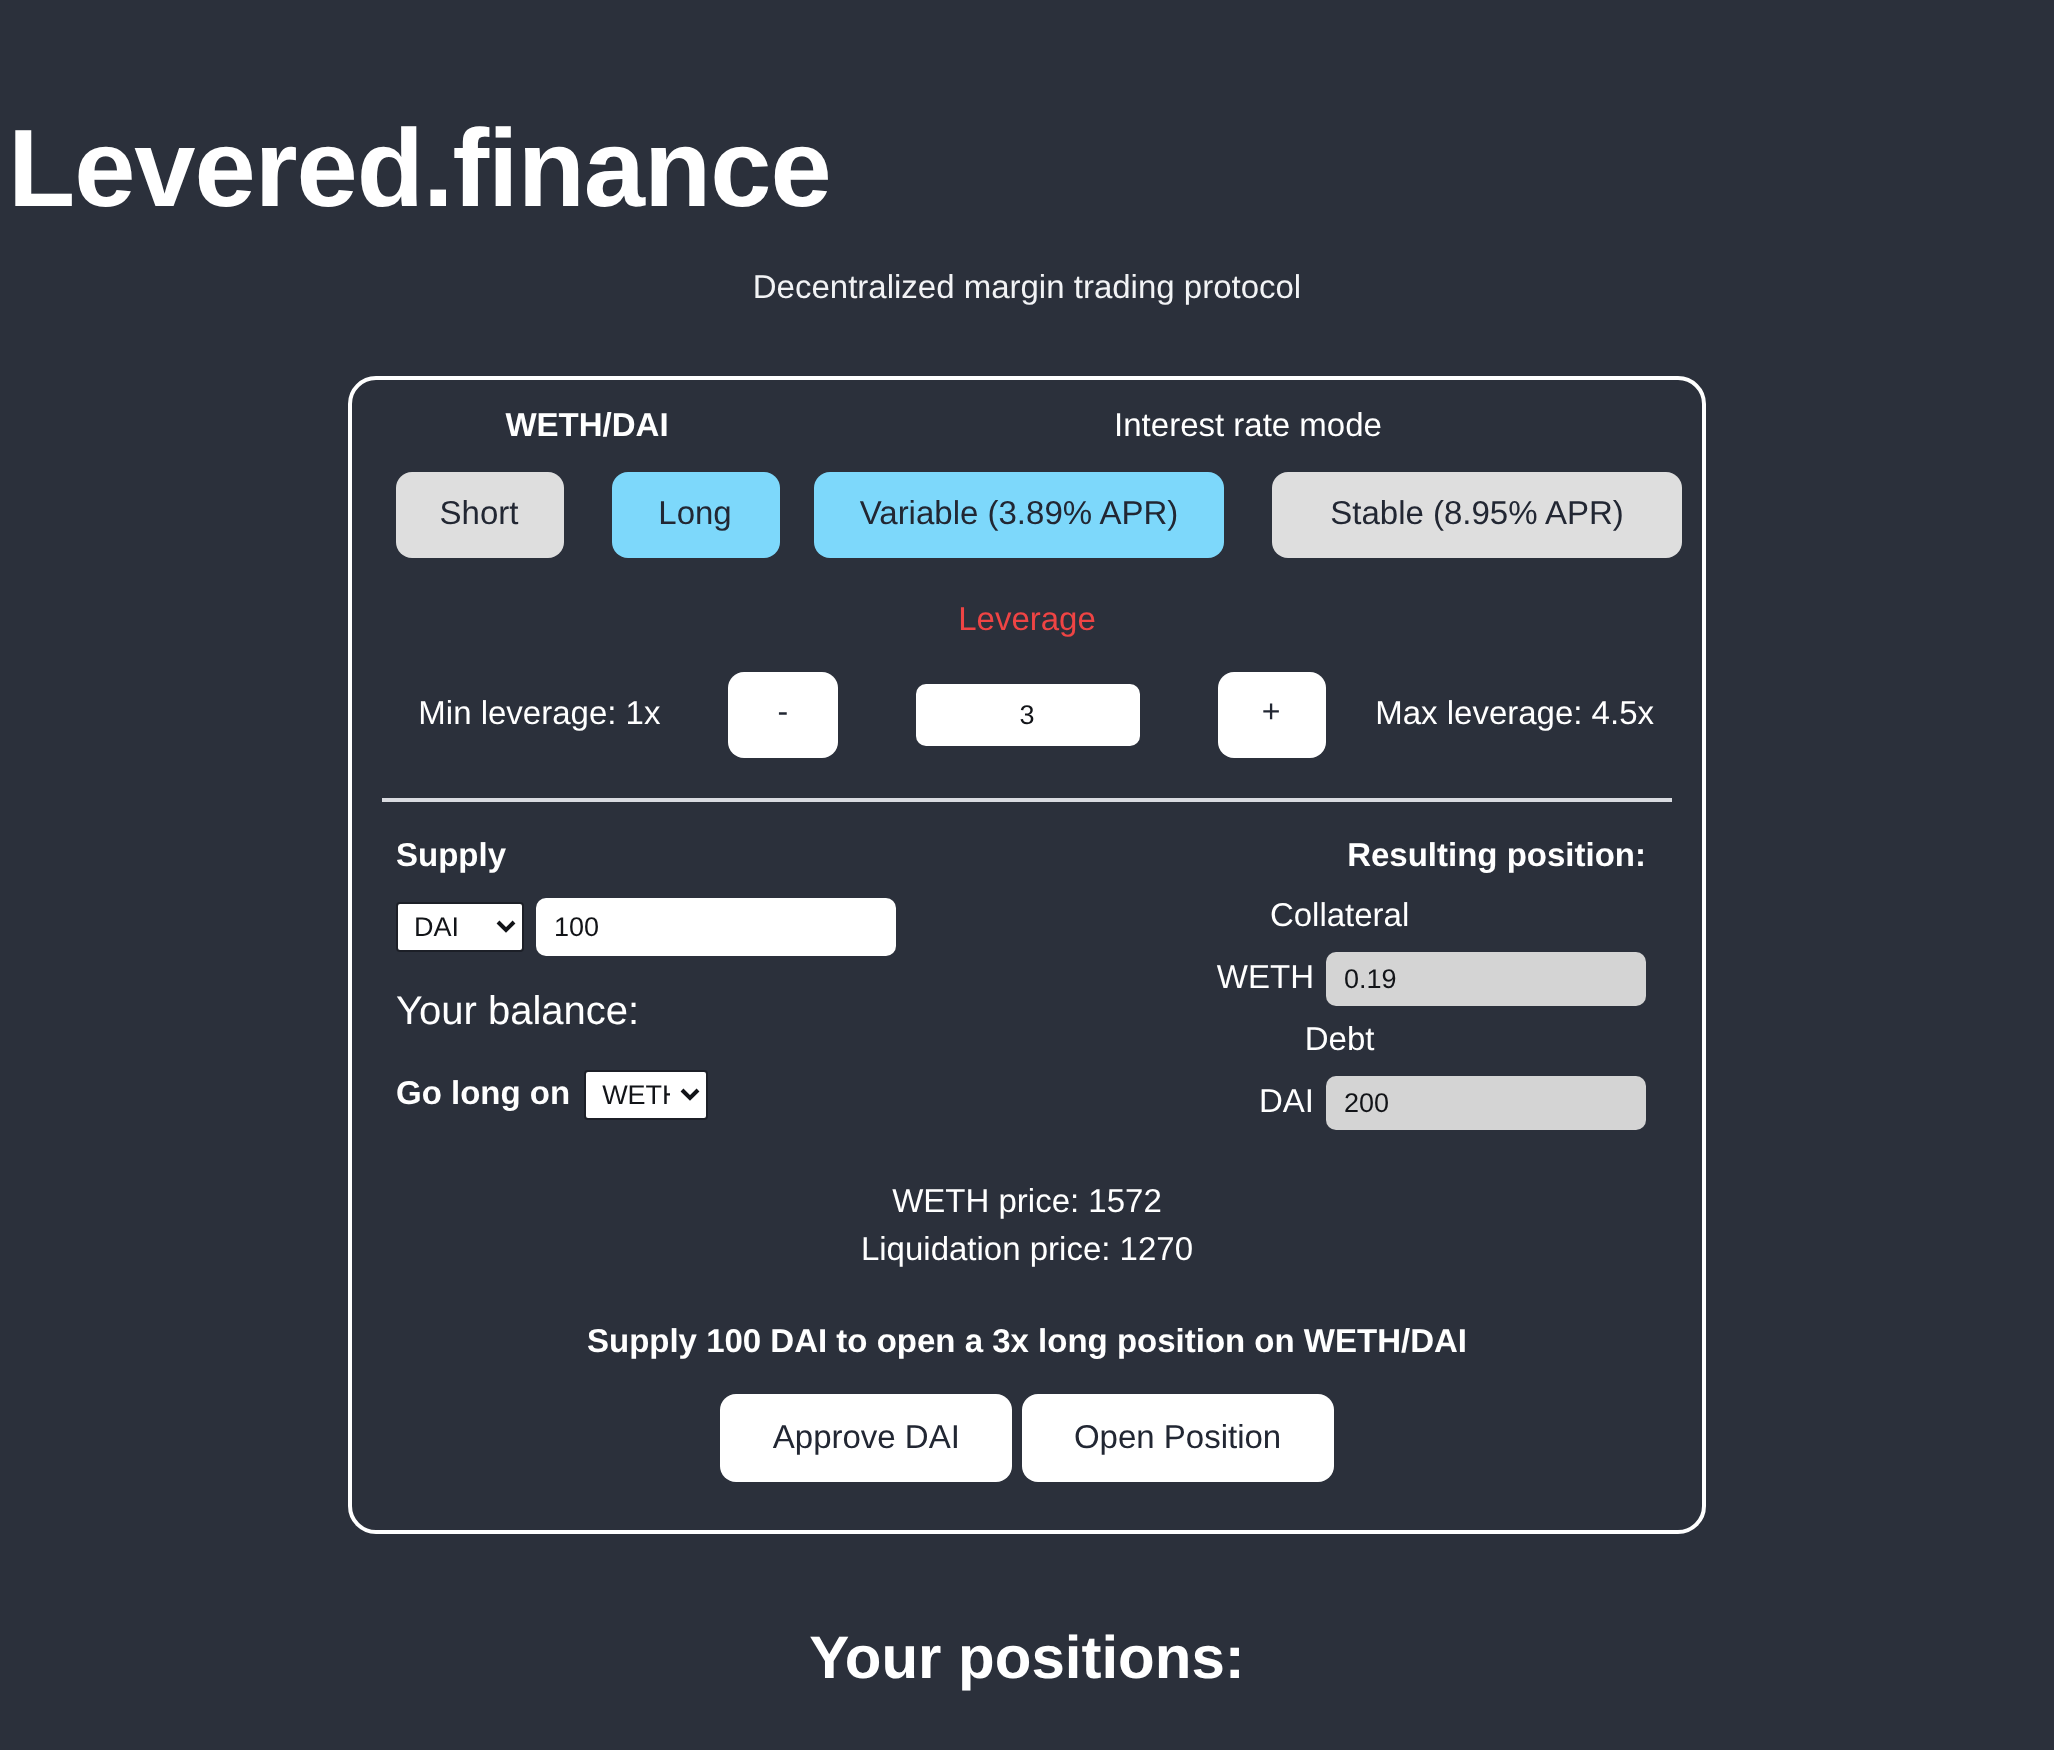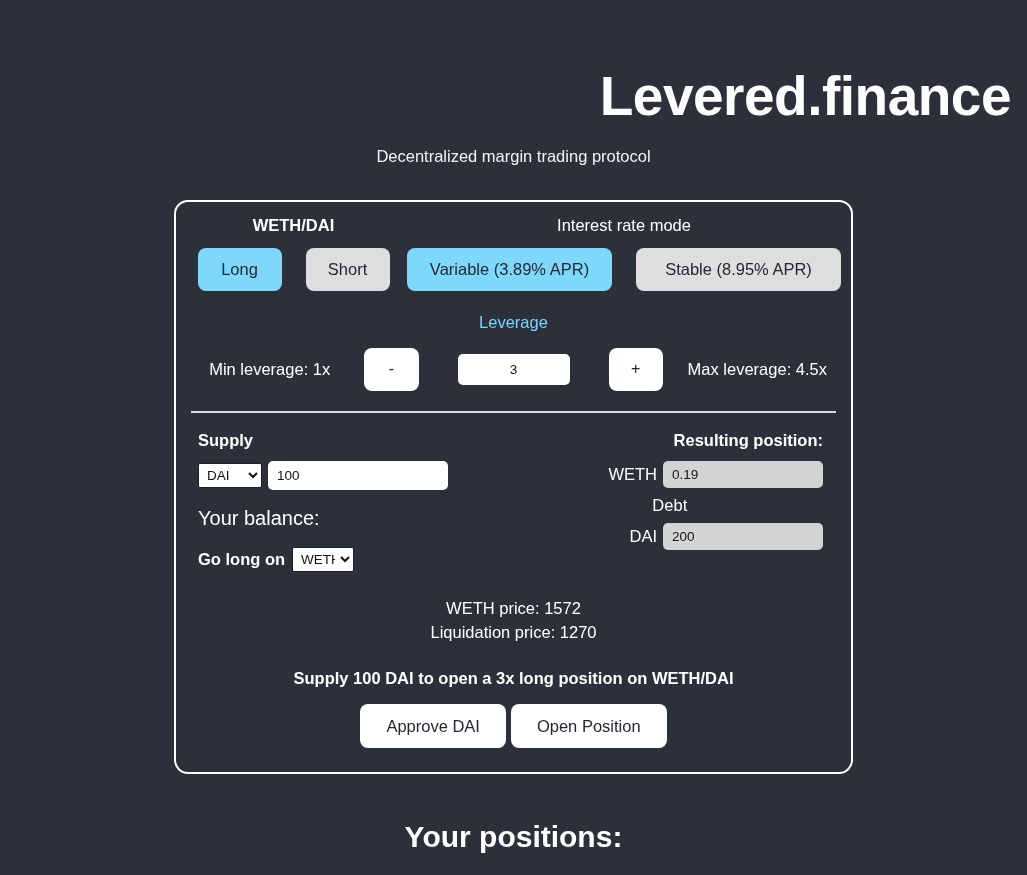--- a/index.html
+++ b/index.html
@@ -20,24 +20,24 @@
     width: 1027px;
     min-height: 875px;
     padding-top: 52px;
     position: relative;
   }
 
   
   .app-title {
     font-size: 55px;
     font-weight: bold;
-    text-align: right;
+    text-align: left;
     letter-spacing: -0.5px;
     line-height: 1.05;
-    margin: 16px;
+    margin: 4px;
     color: #ffffff;
   }
   .app-subtitle {
     font-size: 16.5px;
     text-align: center;
     margin: 21px 0 0 0;
     color: #f2f3f5;
     font-weight: normal;
   }
 
@@ -87,21 +87,21 @@
   .pill.on  { background: #7dd8fb; }
   .pill.off { background: #dedede; }
   .pill.w-small { width: 84px; }
   .pill.w-wide  { width: 205px; }
 
   
   .leverage-title {
     text-align: center;
     font-size: 16.5px;
     margin-top: 22px;
-    color: #7dd3fc;
+    color: #ef4444;
   }
   .leverage-row {
     display: flex;
     align-items: center;
     justify-content: center;
     gap: 11px;
     margin-top: 16px;
   }
   .lev-side {
     font-size: 16.5px;
@@ -285,22 +285,22 @@
   <h1 class="app-title">Levered.finance</h1>
   <div class="app-subtitle">Decentralized margin trading protocol</div>
 
   <div class="card">
 
     <div class="toggle-row">
 
       <div class="toggle-col pair">
         <div class="col-label bold">WETH/DAI</div>
         <div class="btn-pair">
+          <button class="pill off w-small">Short</button>
           <button class="pill on w-small">Long</button>
-          <button class="pill off w-small">Short</button>
         </div>
       </div>
 
       <div class="toggle-col rate">
         <div class="col-label">Interest rate mode</div>
         <div class="btn-pair">
           <button class="pill on w-wide">Variable (3.89% APR)</button>
           <button class="pill off w-wide">Stable (8.95% APR)</button>
         </div>
       </div>
@@ -332,20 +332,21 @@
         <div class="golong-line">
           <span>Go long on</span>
           <select class="token-select weth">
             <option>WETH</option>
           </select>
         </div>
       </div>
 
       <div class="result-col">
         <div class="section-head">Resulting position:</div>
+        <div class="sub-label">Collateral</div>
         <div class="pos-line">
           <span class="pos-token">WETH</span>
           <input class="disabled-input collateral" type="text" disabled="" value="0.19" style="">
         </div>
         <div class="sub-label">Debt</div>
         <div class="pos-line">
           <span class="pos-token">DAI</span>
           <input class="disabled-input debt" type="text" disabled="" value="200" style="">
         </div>
       </div>

